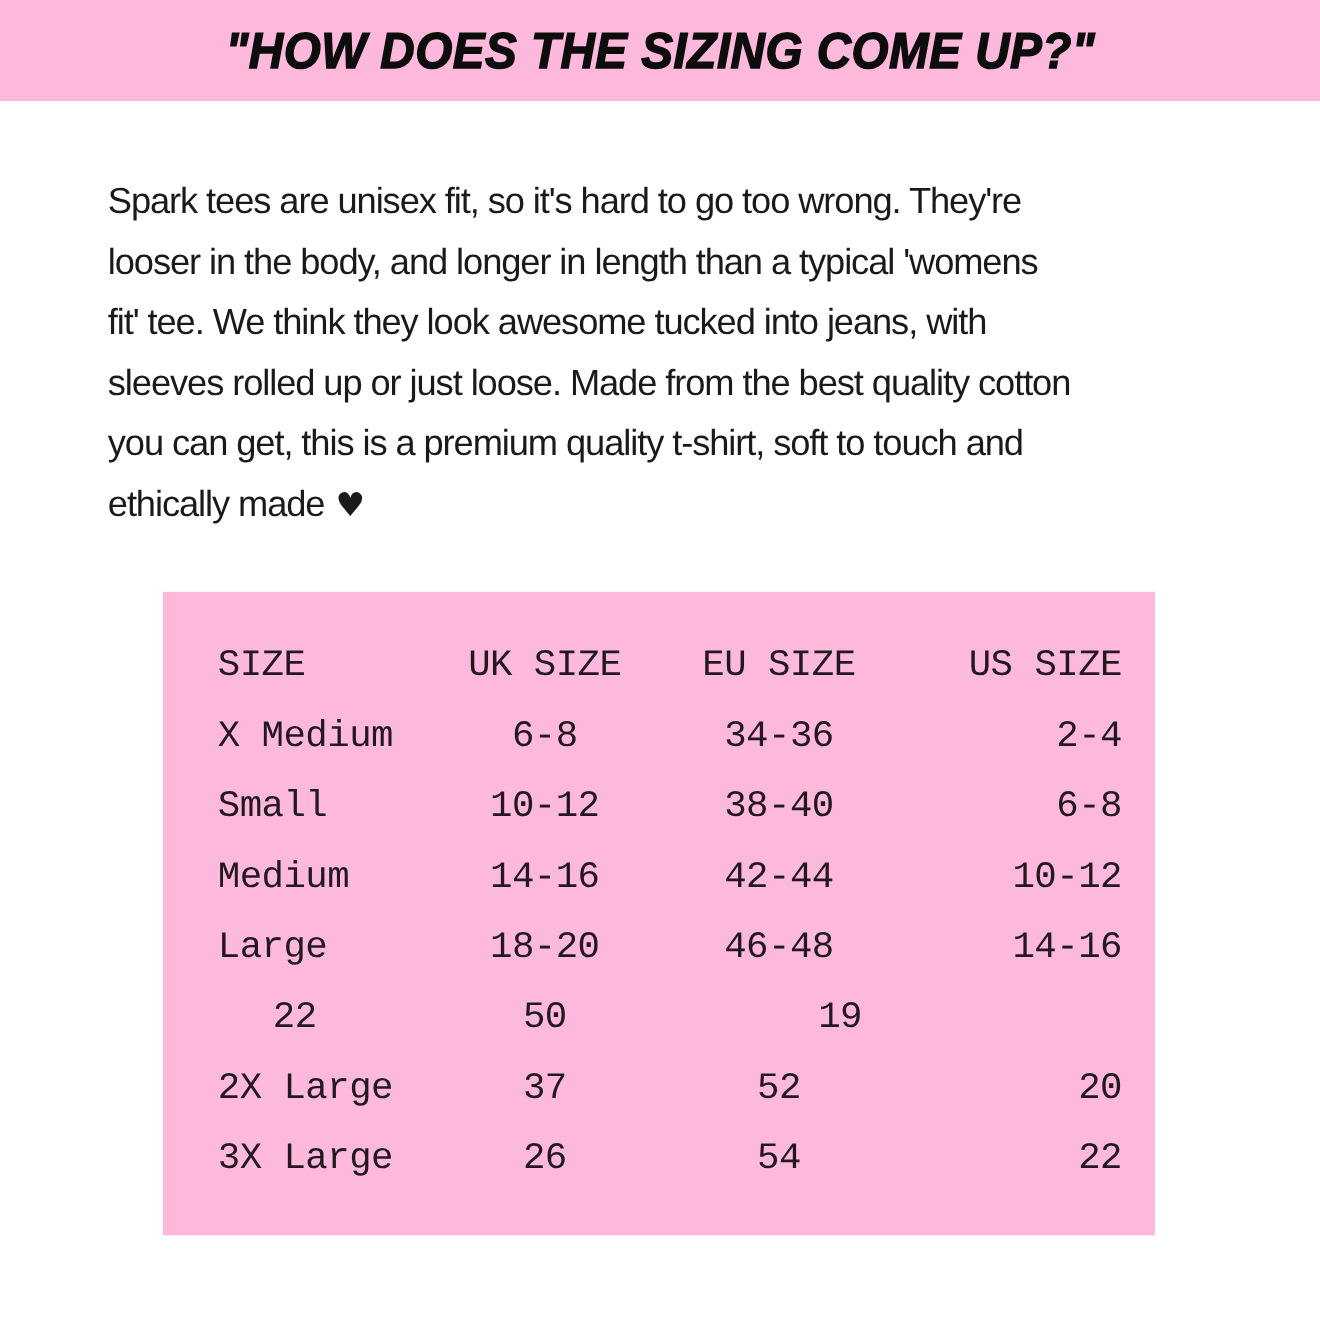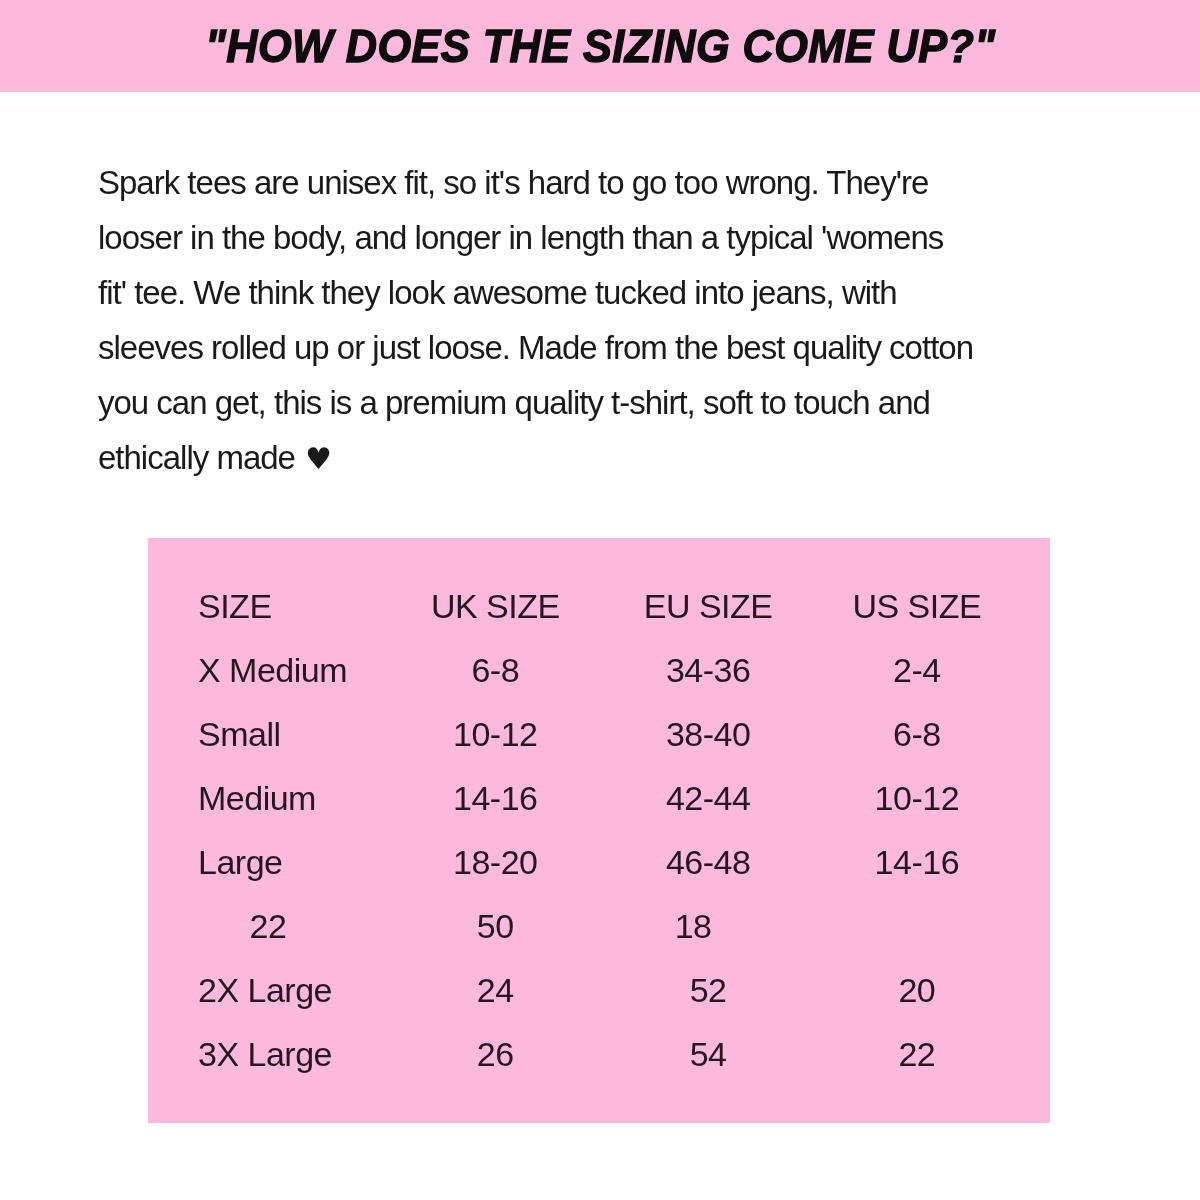--- a/index.html
+++ b/index.html
@@ -82,20 +82,21 @@
     color: #231722;
     text-align: center;
     white-space: nowrap;
   }
   .t-cell.c1 {
     text-align: left;
     padding-left: 50px;
   }
   .t-cell.c4 {
     padding-right: 30px;
+    text-align: right;
   }
 </style>
 </head>
 <body>
 
 <div class="canvas">
 
   <div class="header-band" style="background-color: rgb(253, 185, 219);">
     <div class="header-title">"HOW DOES THE SIZING COME UP?"</div>
   </div>
@@ -104,21 +105,21 @@
     <div class="intro-line">Spark tees are unisex fit, so it's hard to go too wrong. They're</div>
     <div class="intro-line">looser in the body, and longer in length than a typical 'womens</div>
     <div class="intro-line">fit' tee. We think they look awesome tucked into jeans, with</div>
     <div class="intro-line">sleeves rolled up or just loose. Made from the best quality cotton</div>
     <div class="intro-line">you can get, this is a premium quality t-shirt, soft to touch and</div>
     <div class="intro-line">
       <span>ethically made</span><span class="heart">♥</span>
     </div>
   </div>
 
-  <div class="size-table" style="background-color: rgb(253, 185, 219);">
+  <div class="size-table" style="background-color: rgb(253, 185, 219); font-family: Liberation Mono, monospace;">
 
     <div class="t-row">
       <div class="t-cell c1">SIZE</div>
       <div class="t-cell c2">UK SIZE</div>
       <div class="t-cell c3">EU SIZE</div>
       <div class="t-cell c4">US SIZE</div>
     </div>
 
     <div class="t-row">
       <div class="t-cell c1">X Medium</div>
@@ -144,26 +145,26 @@
     <div class="t-row">
       <div class="t-cell c1">Large</div>
       <div class="t-cell c2">18-20</div>
       <div class="t-cell c3">46-48</div>
       <div class="t-cell c4">14-16</div>
     </div>
 
     <div class="t-row">
       <div class="t-cell c2">22</div>
       <div class="t-cell c3">50</div>
-      <div class="t-cell c4">18</div>
+      <div class="t-cell c4">19</div>
     </div>
 
     <div class="t-row">
       <div class="t-cell c1">2X Large</div>
-      <div class="t-cell c2">24</div>
+      <div class="t-cell c2">37</div>
       <div class="t-cell c3">52</div>
       <div class="t-cell c4">20</div>
     </div>
 
     <div class="t-row">
       <div class="t-cell c1">3X Large</div>
       <div class="t-cell c2">26</div>
       <div class="t-cell c3">54</div>
       <div class="t-cell c4">22</div>
     </div>

